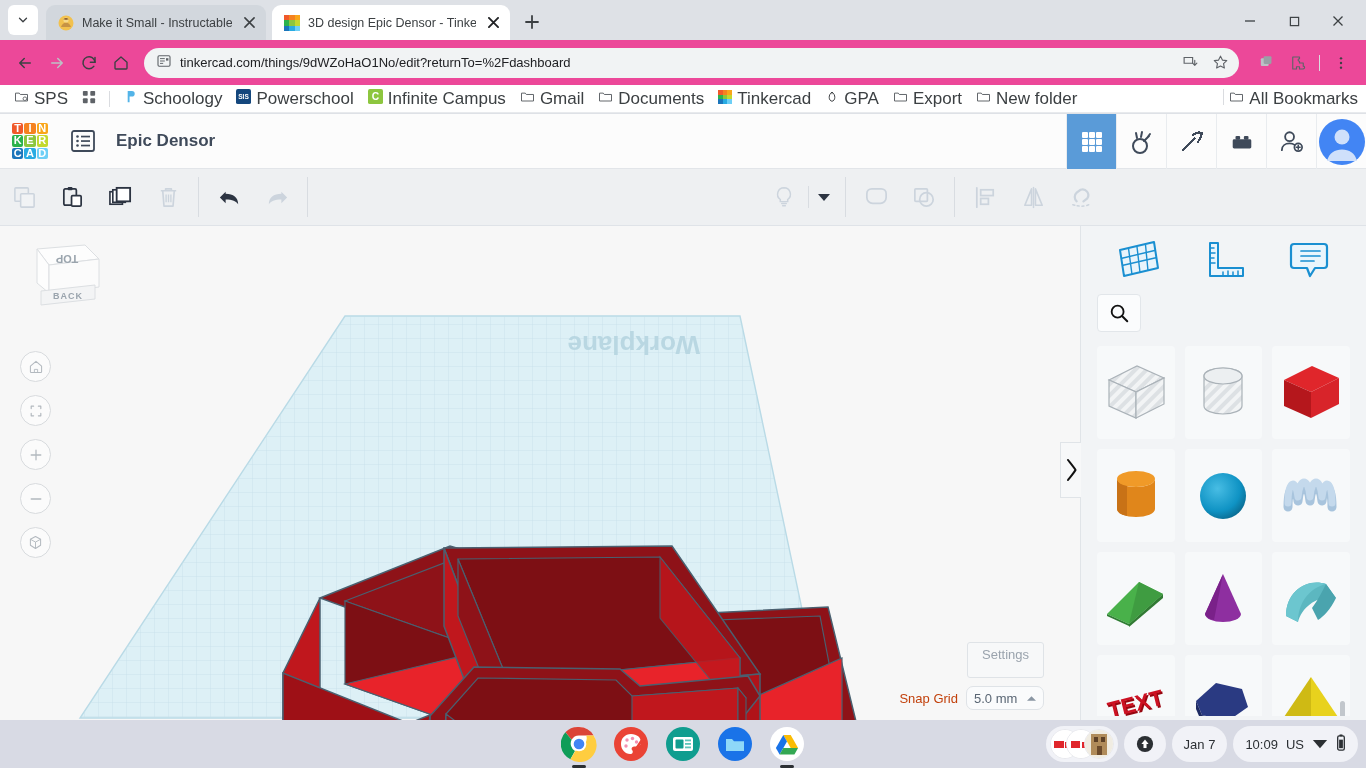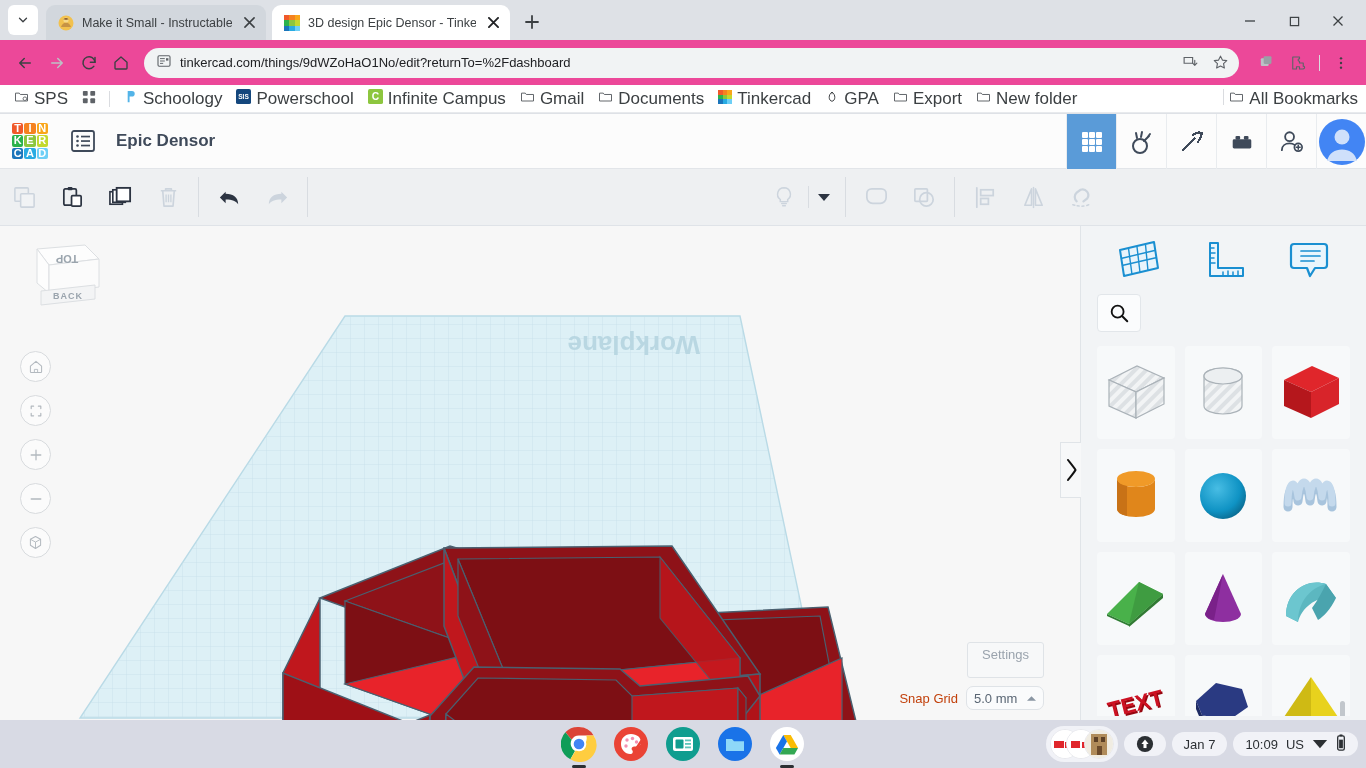--- a/index.html
+++ b/index.html
@@ -132,21 +132,21 @@
 
   
   #shelf { position:absolute; left:0; bottom:0; width:1366px; height:48px; background:#d8dae4; }
   .shelf-apps { position:absolute; left:50%; transform:translateX(-50%); top:0; height:48px;
                 display:flex; align-items:center; gap:16px; }
   .shelf-app { width:36px; height:36px; border-radius:50%; position:relative;
                display:flex; align-items:center; justify-content:center; }
   .shelf-dot { position:absolute; bottom:-6px; left:50%; transform:translateX(-50%);
                width:14px; height:3px; background:#2b2f33; border-radius:2px; }
   .tray { position:absolute; right:8px; top:6px; height:36px; display:flex; align-items:center; gap:6px; }
-  .tray-pill { height:24px; background:#f1f2f7; border-radius:18px; display:flex; align-items:center;
+  .tray-pill { height:36px; background:#f1f2f7; border-radius:18px; display:flex; align-items:center;
                padding:0 12px; gap:8px; font-size:13px; color:#2b2f33; }
   .tray-thumbs { height:36px; background:#f1f2f7; border-radius:18px; display:flex; align-items:center;
                  padding:0 4px; position:relative; width:72px; overflow:hidden; }
   .thumb { width:30px; height:30px; border-radius:50%; position:absolute; overflow:hidden;
            border:1px solid #e6e7ec; background:#fff; }
 
   .ico { display:block; }
 </style>
 </head>
 <body>

